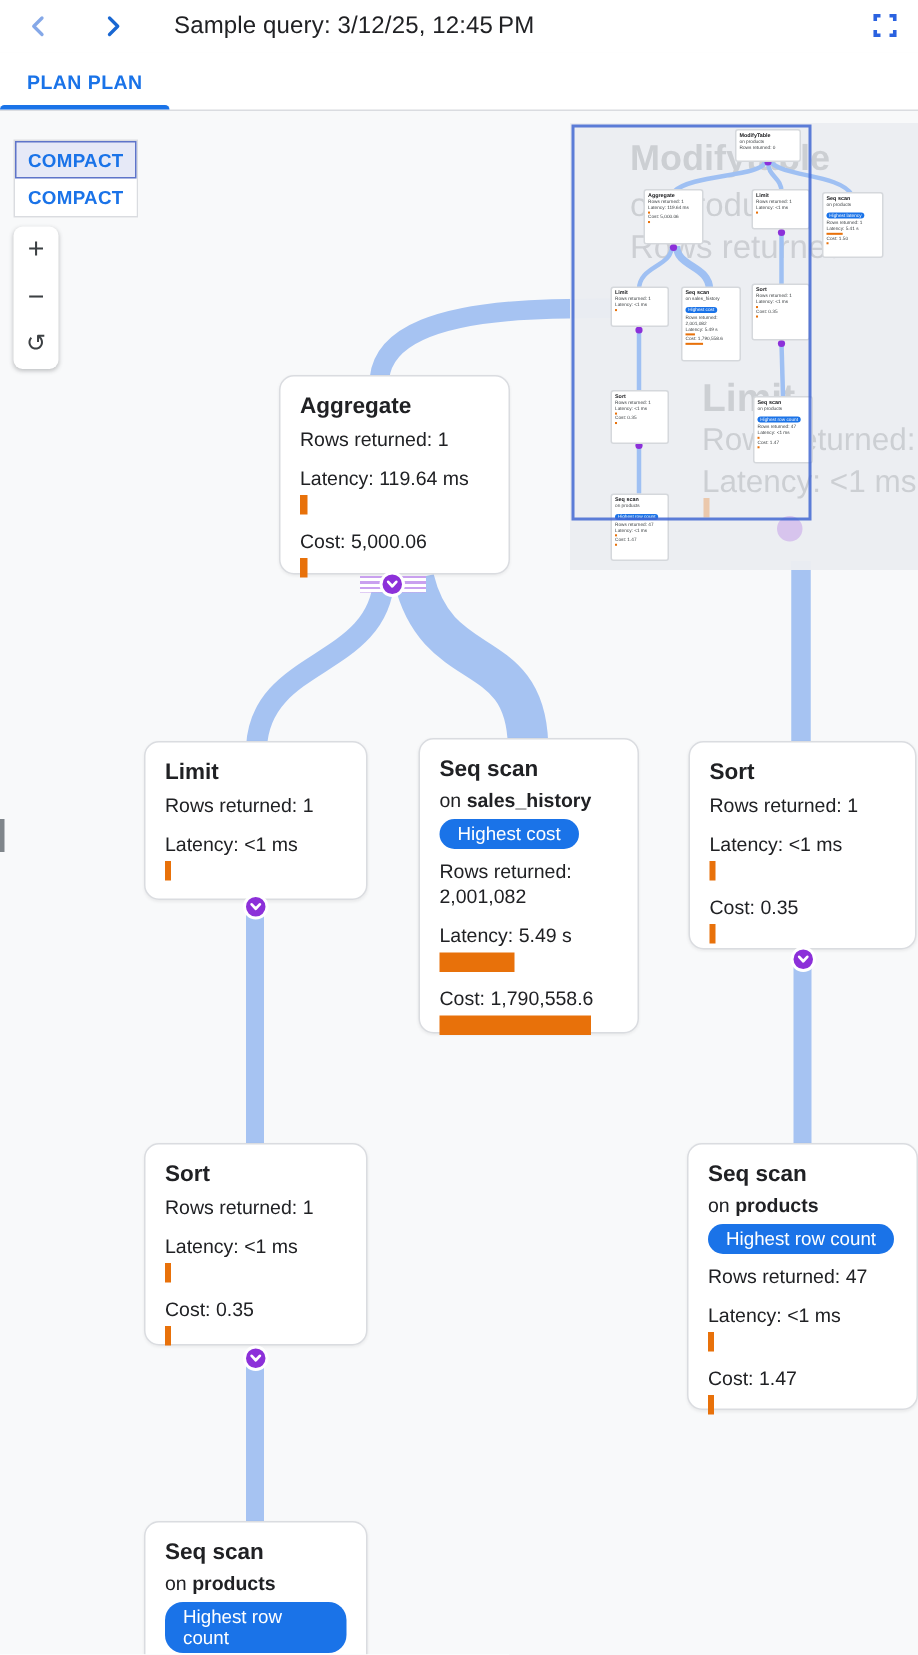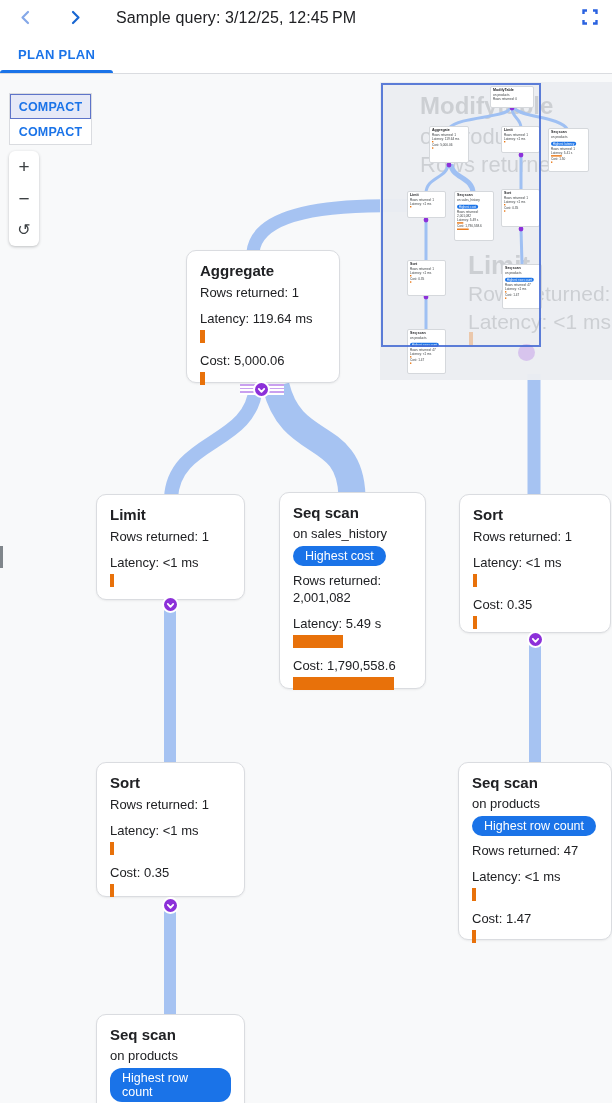--- a/index.html
+++ b/index.html
@@ -28,21 +28,21 @@
   .vt-btn { width:100%; height:25px; display:flex; align-items:center; justify-content:center; font-size:12.5px; font-weight:700; color:#1a73e8; background:#fff; border:none; cursor:pointer; letter-spacing:0.2px; }
   .vt-btn.selected { background:#e6e9f7; outline:1px solid #5e74c9; outline-offset:-1px; }
   .zoom-card { position:absolute; left:9px; top:77px; width:30px; height:95px; background:#fff; border-radius:6px; box-shadow:0 1px 3px rgba(60,64,67,.3); z-index:5; display:flex; flex-direction:column; }
   .zoom-btn { flex:1; border:none; background:transparent; font-size:19px; color:#3c4043; cursor:pointer; display:flex; align-items:center; justify-content:center; line-height:1; }
   .zoom-btn.reset { font-size:16px; }
 
   
   .node { position:absolute; background:#fff; border:1px solid #dadce0; border-radius:10px; padding:11px 13px; z-index:3; box-shadow:0 1px 2px rgba(60,64,67,.08); }
   .node-title { font-size:15px; font-weight:700; color:#202124; margin-bottom:5px; }
   .node-sub { font-size:13px; color:#202124; margin-bottom:5px; }
-  .node-sub .tbl { font-weight:400; }
+  .node-sub .tbl { font-weight:700; }
   .badge { display:inline-block; background:#1a73e8; color:#fff; font-size:12.5px; border-radius:12px; padding:3px 12px; margin-bottom:6px; }
   .node-line { font-size:13px; color:#202124; line-height:17px; }
   .gap { margin-top:9px; }
   .bar { height:13px; background:#e8710a; margin-top:3px; }
 
   
   .ribbon { position:absolute; width:44px; height:11px; z-index:4;
             background:repeating-linear-gradient(#c9a0ef 0 1.5px, #ffffff 1.5px 3.6px); }
   .pbtn { position:absolute; width:17px; height:17px; border-radius:50%; background:#8c30d9; border:2px solid #fff; z-index:4; display:flex; align-items:center; justify-content:center; cursor:pointer; }
 

